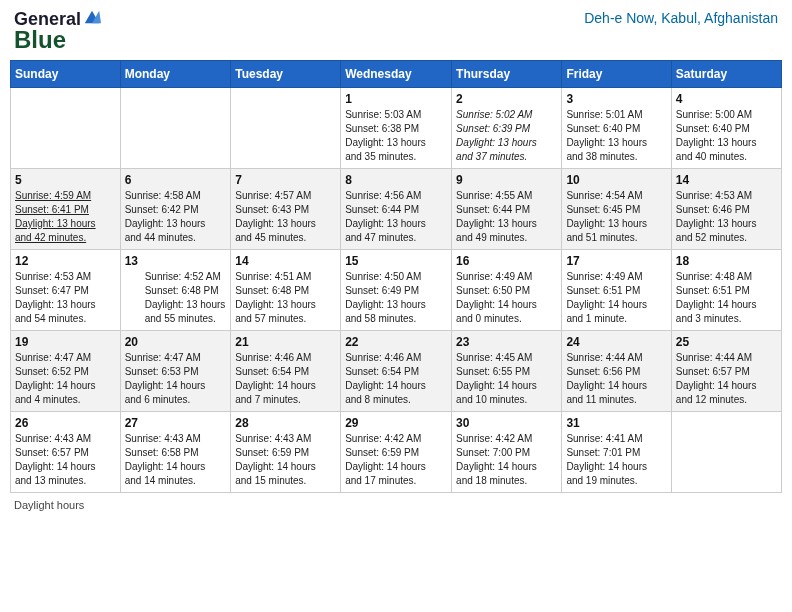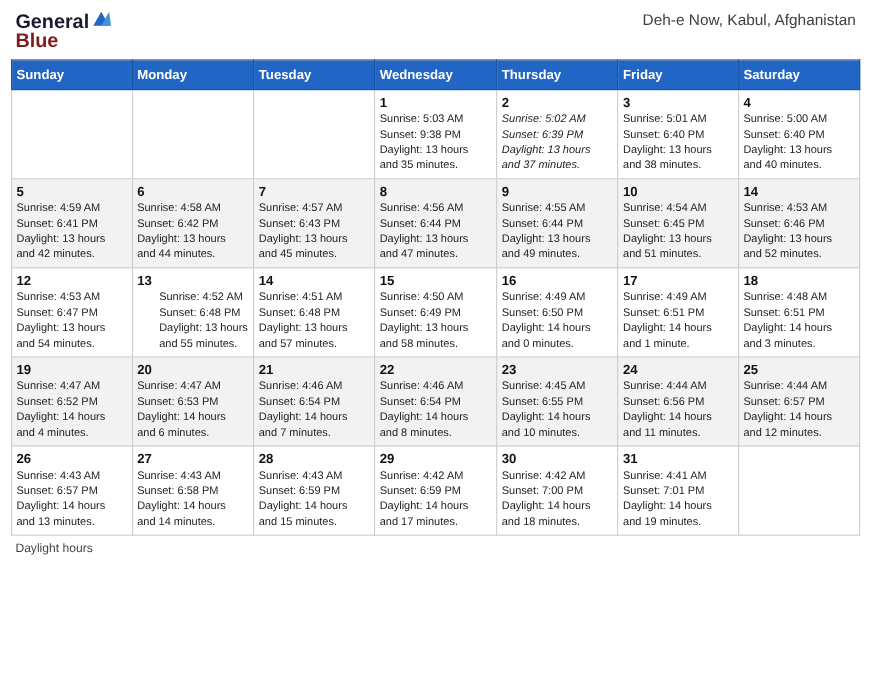--- a/index.html
+++ b/index.html
@@ -22,23 +22,23 @@
       flex-direction: column;
       align-items: flex-start;
     }
     .logo-text-general {
       font-size: 18px;
       font-weight: bold;
       color: #1a1a2e;
       line-height: 1;
     }
     .logo-text-blue {
-      font-size: 18px;
-      font-weight: bold;
-      color: #7f1d1d;
+      font-size: 24px;
+      font-weight: bold;
+      color: #14532d;
       line-height: 1;
     }
     .logo-icon {
       width: 18px;
       height: 14px;
       margin-left: 2px;
     }
     .logo-row {
       display: flex;
       align-items: flex-start;
@@ -47,21 +47,21 @@
       text-align: right;
     }
     .month-title {
       font-size: 36px;
       font-weight: bold;
       color: #1a1a2e;
       line-height: 1.1;
     }
     .location {
       font-size: 14px;
-      color: #404040;
+      color: #0369a1;
     }
     .calendar {
       width: 100%;
       border-collapse: collapse;
       font-size: 11px;
     }
     .calendar th {
       background: #2166c4;
       color: #fff;
       padding: 6px 4px;
@@ -134,21 +134,21 @@
       </tr>
   </thead>
   <tbody id="calendar-body">
   <tr>
         <td class="empty-cell"></td>
         <td class="empty-cell"></td>
         <td class="empty-cell"></td>
         <td>
           <div class="day-number">1</div>
           <div class="day-info" style="white-space: pre-line;">Sunrise: 5:03 AM
-Sunset: 9:38 PM
+Sunset: 6:38 PM
 Daylight: 13 hours
 and 35 minutes.</div>
         </td>
         <td>
           <div class="day-number">2</div>
           <div class="day-info" style="white-space: pre-line; font-style: italic;">Sunrise: 5:02 AM
 Sunset: 6:39 PM
 Daylight: 13 hours
 and 37 minutes.</div>
         </td>
@@ -163,21 +163,21 @@
           <div class="day-number">4</div>
           <div class="day-info" style="white-space: pre-line;">Sunrise: 5:00 AM
 Sunset: 6:40 PM
 Daylight: 13 hours
 and 40 minutes.</div>
         </td>
       </tr>
       <tr>
         <td>
           <div class="day-number">5</div>
-          <div class="day-info" style="white-space: pre-line;">Sunrise: 4:59 AM
+          <div class="day-info" style="white-space: pre-line; text-decoration: underline;">Sunrise: 4:59 AM
 Sunset: 6:41 PM
 Daylight: 13 hours
 and 42 minutes.</div>
         </td>
         <td>
           <div class="day-number">6</div>
           <div class="day-info" style="white-space: pre-line;">Sunrise: 4:58 AM
 Sunset: 6:42 PM
 Daylight: 13 hours
 and 44 minutes.</div>

